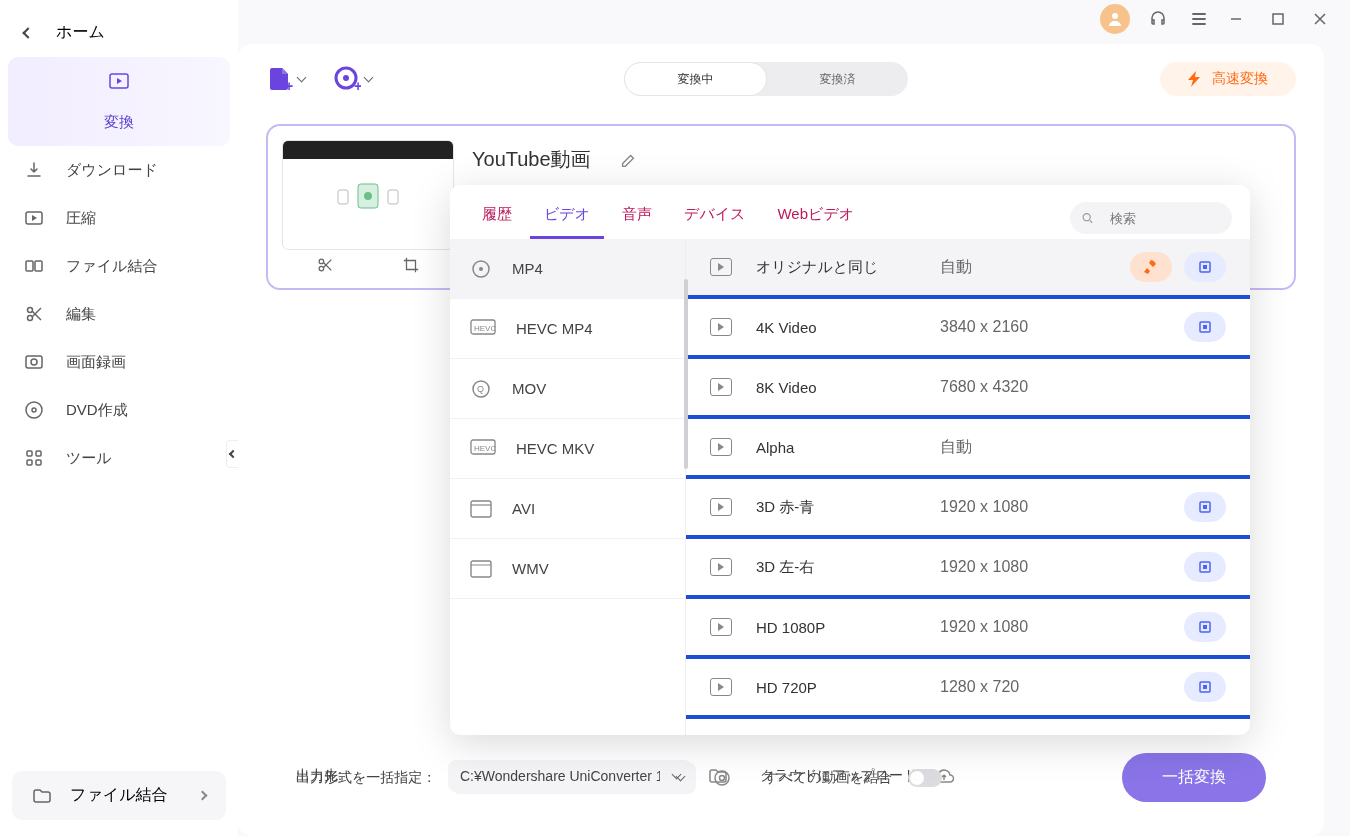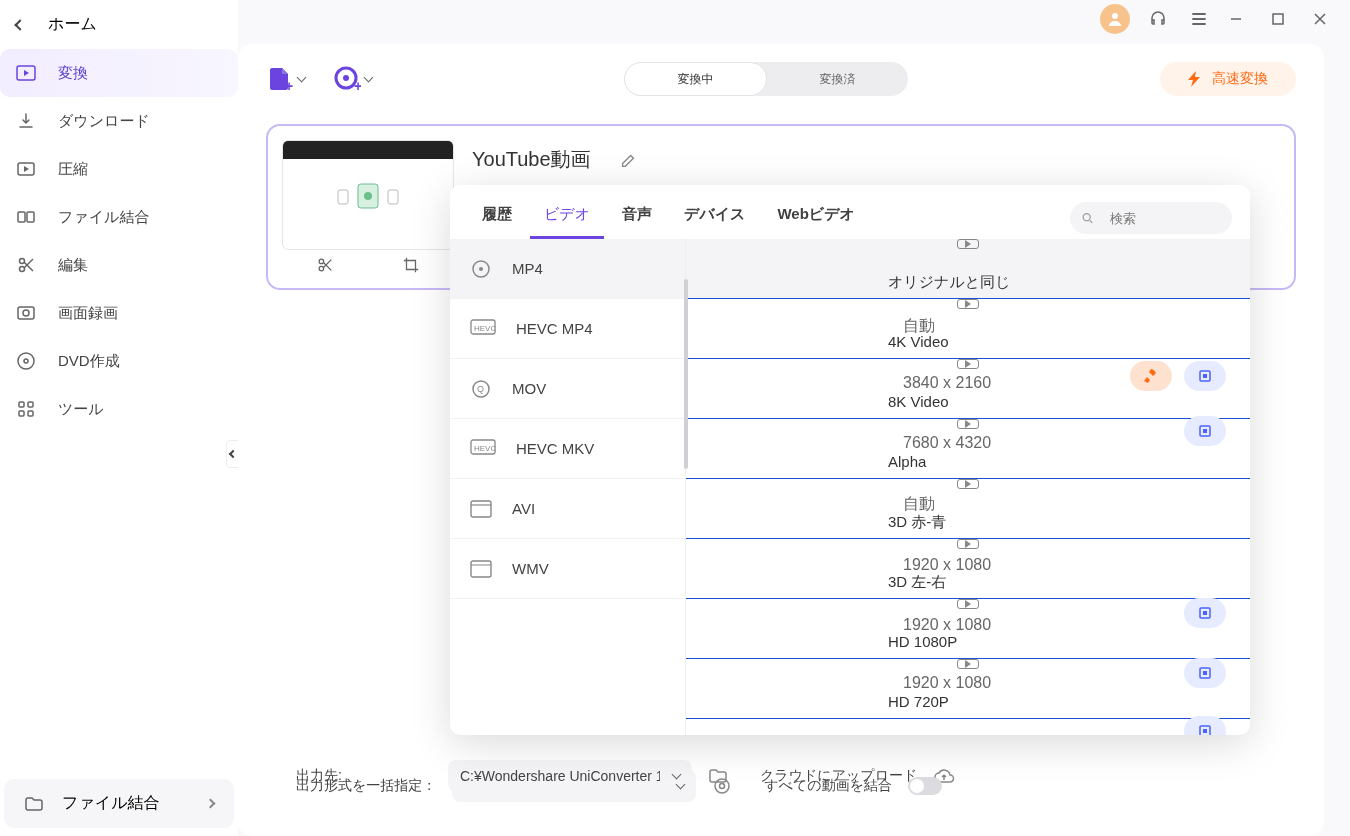--- a/index.html
+++ b/index.html
@@ -1,23 +1,23 @@
 <!DOCTYPE html>
 <html><head>
 <meta charset="utf-8">
 <style>
 * { margin: 0; padding: 0; box-sizing: border-box; font-family: -apple-system, "Segoe UI", Meiryo, sans-serif; }
 body { width: 1350px; height: 836px; background: #fff; display: flex; overflow: hidden; }
 
 
-.sidebar { width: 238px; background: #fff; display: flex; flex-direction: column; position: relative; }
+.sidebar { width: 238px; background: #fff; display: flex; flex-direction: column; padding: 8px; position: relative; }
 .back-row { display: flex; align-items: center; gap: 24px; padding: 14px 16px; cursor: pointer; }
 .chevron-left { width: 8px; height: 8px; border-left: 2px solid #444; border-bottom: 2px solid #444; transform: rotate(45deg); }
 .sidebar-item { display: flex; align-items: center; gap: 22px; padding: 14px 16px; border-radius: 10px; cursor: pointer; color: #444; font-size: 15px; }
-.sidebar-item.active { background: linear-gradient(90deg, #f2edff, #f8f6ff); color: #5b42d1; font-weight: 500; }
+.sidebar-item.active { background: linear-gradient(90deg, #f2edff, #f8f6ff); color: #5b42d1; font-weight: 500; flex-direction: column; }
 .sidebar-spacer { flex: 1; }
 .myfile { display: flex; align-items: center; gap: 18px; padding: 14px 20px; border-radius: 10px; background: #f6f6f8; cursor: pointer; margin: 8px 4px; }
 .myfile .chevron-right { margin-left: auto; width: 7px; height: 7px; border-right: 2px solid #888; border-top: 2px solid #888; transform: rotate(45deg); }
 .side-icon { width: 20px; height: 20px; flex-shrink: 0; display: flex; align-items: center; justify-content: center; }
 .collapse-btn { position: absolute; right: -2px; top: 440px; width: 14px; height: 28px; background: #fff; border: 1px solid #eee; border-radius: 4px 0 0 4px; display: flex; align-items: center; justify-content: center; cursor: pointer; }
 .collapse-btn .chevron-left { width: 6px; height: 6px; }
 
 
 .main { flex: 1; background: #f9f9fb; display: flex; flex-direction: column; }
 .titlebar { height: 38px; display: flex; align-items: center; justify-content: flex-end; padding: 0 12px 0 0; gap: 14px; }
@@ -40,30 +40,30 @@
 .thumb-center { position: absolute; top: 30px; left: 40px; width: 90px; height: 45px; display:flex; align-items:center; justify-content:center; }
 .file-title { font-size: 20px; color: #333; display: flex; align-items: center; gap: 28px; padding-top: 6px; }
 
 .file-card .thumb-wrap { display:flex; flex-direction:column; }
 .thumb-toolbar { display:flex; justify-content:space-around; width:172px; padding-top:6px; }
 .thumb-toolbar span { cursor:pointer; color:#666; font-size:16px; }
 
 
 .dropdown { position: absolute; top: 185px; left: 450px; width: 800px; height: 550px; background: #fff; border-radius: 10px; box-shadow: 0 8px 40px rgba(0,0,0,0.15); display: flex; flex-direction: column; overflow: hidden; }
 .dd-head { display: flex; align-items: center; padding: 12px 18px 0 18px; gap: 4px; }
-.dd-tab { padding: 8px 14px 12px; font-size: 15px; color: #404040; cursor: pointer; border-bottom: 3px solid transparent; font-weight: bold; }
+.dd-tab { padding: 8px 14px 12px; font-size: 15px; color: #be185d; cursor: pointer; border-bottom: 3px solid transparent; }
 .dd-tab.active { color: #6b44e0; border-bottom-color: #6b44e0; font-weight: 500; }
 .dd-search { margin-left: auto; background: #f4f4f6; border-radius: 18px; height: 32px; width: 162px; display: flex; align-items: center; padding: 0 12px; gap: 17px; }
 .dd-search input { border: none; background: transparent; outline: none; font-size: 13px; width: 110px; }
 .dd-body { flex: 1; display: flex; min-height: 0; }
 .fmt-list { width: 236px; overflow-y: auto; scrollbar-width:none; border-right: 1px solid #eee; }
 .fmt-row { display: flex; align-items: center; gap: 20px; padding: 0 20px; height: 60px; font-size: 15px; color: #444; cursor: pointer; border-bottom: 1px solid #f2f2f4; }
 .fmt-row.selected { background: #f4f4f6; }
 .preset-list { flex: 1; overflow-y: auto; }
-.preset-row { display: flex; align-items: center; gap: 24px; padding: 0 24px; height: 60px; cursor: pointer; border-bottom: 1px solid #1d4ed8; flex-direction: column; }
+.preset-row { display: flex; align-items: center; gap: 24px; padding: 0 24px; height: 60px; cursor: pointer; border-bottom: 4px solid #1d4ed8; }
 .preset-row.selected { background: #f4f4f6; }
 .preset-name { font-size: 15px; color: #333; width: 160px; }
 .preset-res { font-size: 16px; color: #666; width: 130px; }
 .preset-right { margin-left: auto; display: flex; gap: 12px; }
 .badge { width: 42px; height: 30px; border-radius: 15px; display: flex; align-items: center; justify-content: center; }
 .badge.blue { background: #e6ebff; color: #4a63ff; }
 .badge.orange { background: #ffe1cf; color: #ff6a13; }
 .vidplay-ic { width:22px; height:18px; border:1.5px solid #888; border-radius:3px; display:flex; align-items:center; justify-content:center; }
 .vidplay-ic::after { content:""; border-left:6px solid #888; border-top:4px solid transparent; border-bottom:4px solid transparent; }
 
@@ -298,20 +298,23 @@
           <span class="chev-down"></span>
         </div>
         <span class="gear-ic">
             <svg width="20" height="20" viewBox="0 0 20 20">
               <circle cx="10" cy="10" r="7" fill="none" stroke="#888" stroke-width="1.5"></circle>
               <circle cx="10" cy="10" r="2.5" fill="none" stroke="#888" stroke-width="1.5"></circle>
             </svg>
           </span>
         <span style="margin-left:16px">すべての動画を結合</span>
         <span class="toggle"></span>
+        <div class="batch-btn">
+          <span>一括変換</span>
+        </div>
       </div>
       <div class="foot-row" style="margin-top:-56px; width:760px;">
         <span style="width:136px">出力先:</span>
         <div class="select-box sm">
           <span style="white-space:nowrap; overflow:hidden; width:200px">C:¥Wondershare UniConverter 1</span>
           <span class="chev-down"></span>
         </div>
         <span class="folder-ic">
             <svg width="20" height="20" viewBox="0 0 20 20">
               <path d="M2 6a2 2 0 012-2h4l2 2h6a2 2 0 012 2v6a2 2 0 01-2 2H4a2 2 0 01-2-2V6z" fill="none" stroke="#888" stroke-width="1.5"></path>

